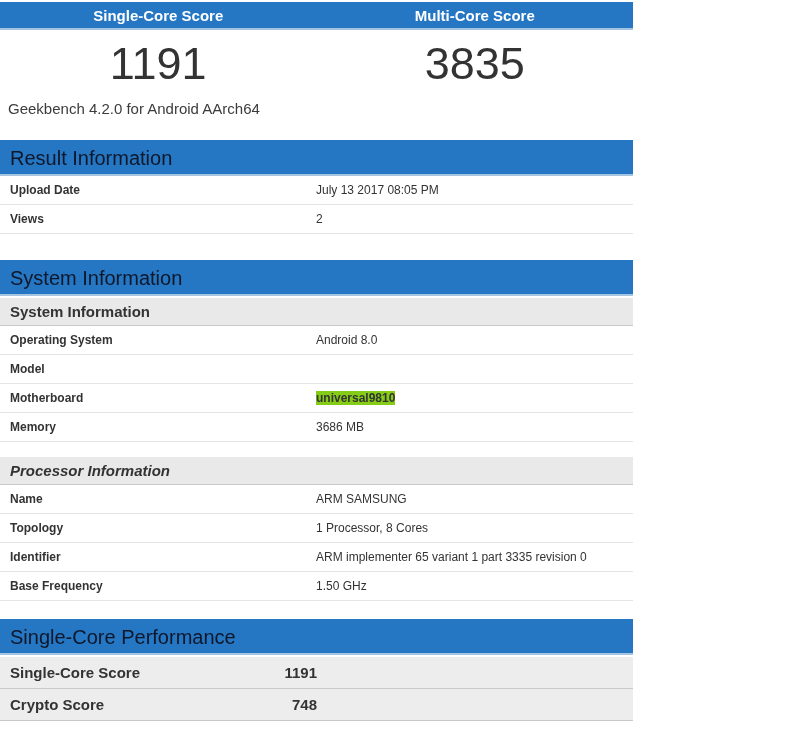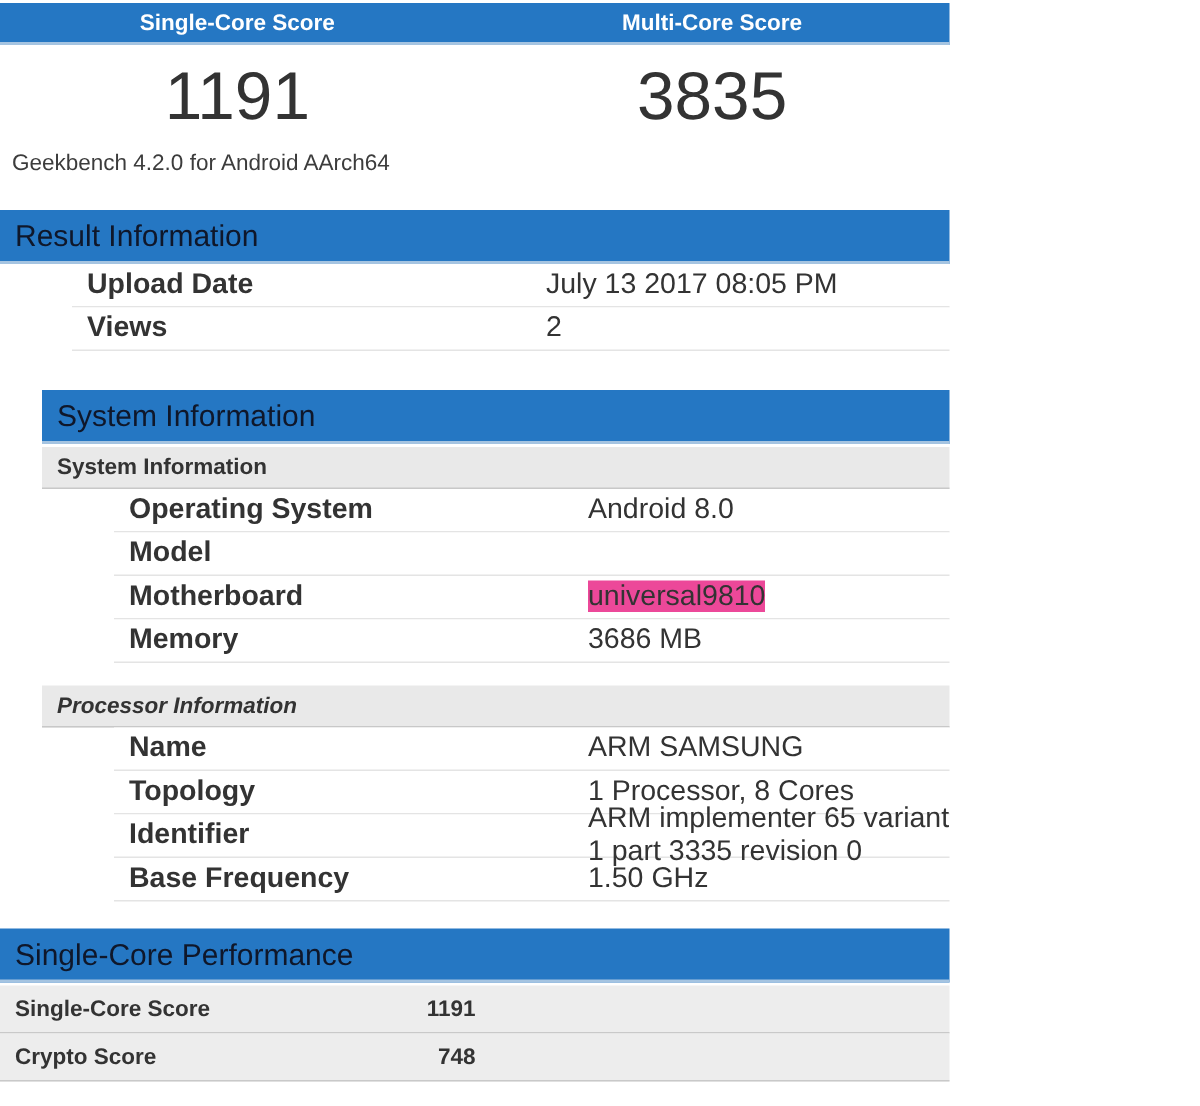--- a/index.html
+++ b/index.html
@@ -25,42 +25,42 @@
   .big-score { flex:1; text-align:center; font-size:45px; font-weight:400; color:#333; }
   .caption { margin:7px 0 0 8px; font-size:15px; color:#3c3c3c; height:18px; }
 
   
   .section-header {
     height:36px; line-height:36px; padding-left:10px;
     background:#2577c3; border-bottom:2px solid #a5c4e1;
     color:#0f172a; font-size:20px; font-weight:500;
   }
   .sec-result { margin-top:22px; }
-  .sec-system { margin-top:26px;padding-left:28px; }
+  .sec-system { margin-top:26px; }
   .sec-perf   { margin-top:18px; }
 
   
   .info-row {
     display:flex; align-items:center; height:29px;
-    border-bottom:1px solid #e4e4e4; font-size:19px; background:#ffffff;margin-left:48px;
+    border-bottom:1px solid #e4e4e4; font-size:12px; background:#ffffff;
   }
   .info-label { width:316px; padding-left:10px; font-weight:700; color:#333; }
   .info-value { flex:1; color:#333; }
 
   
   .sub-header {
     height:28px; line-height:28px; padding-left:10px;
     background:#e9e9e9; border-bottom:1px solid #c8c8c8;
     font-size:15px; font-weight:700; color:#333;
     margin-top:2px;
   }
   .sub-header.second { margin-top:15px;font-style:italic; }
 
   
-  .highlight { background:#ec4899; }
+  .highlight { background:#84cc16;font-weight:bold; }
 
   
   .perf-table { margin-top:2px; }
   .perf-row {
     position:relative; height:32px; background:#ededed;
     border-bottom:1px solid #c9c9c9; font-size:15px;
   }
   .perf-label {
     position:absolute; left:10px; top:0; line-height:32px; font-weight:700; color:#333;
   }

